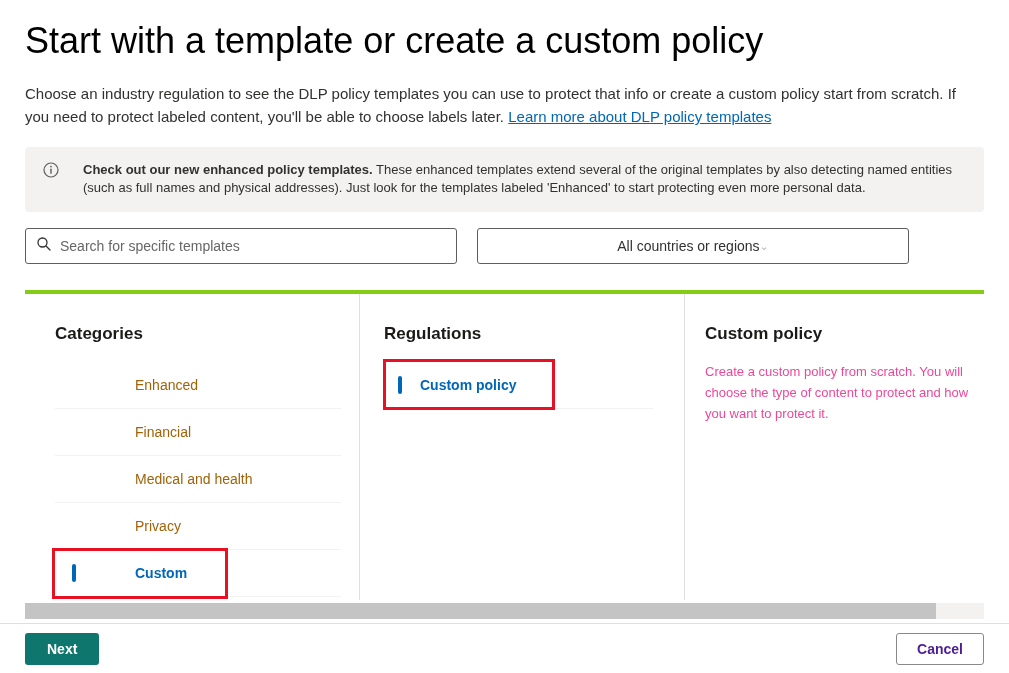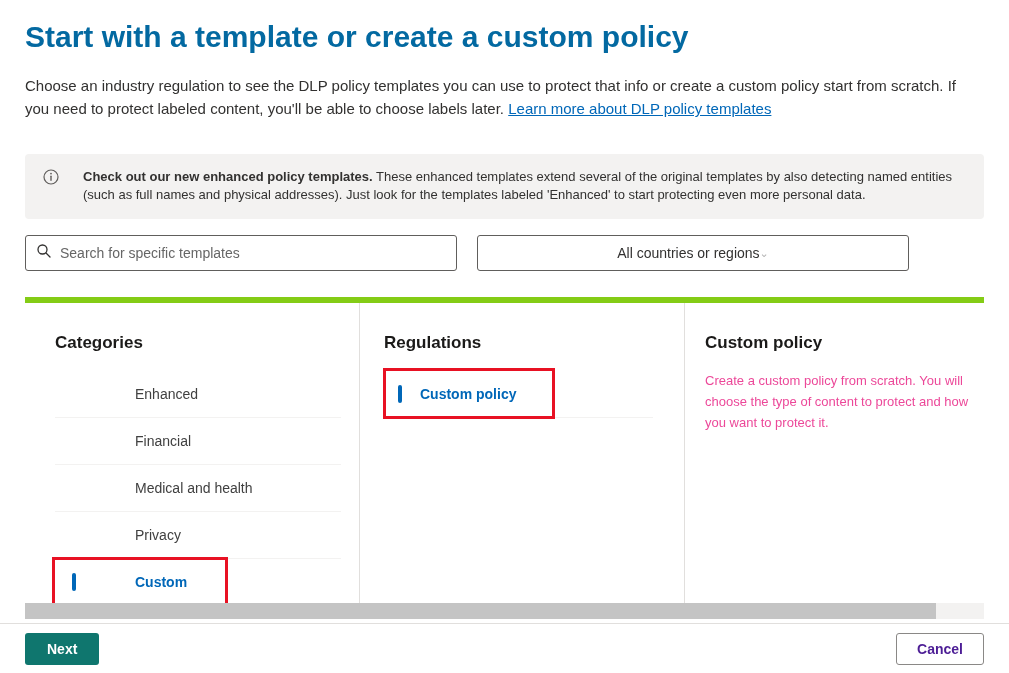--- a/index.html
+++ b/index.html
@@ -9,30 +9,30 @@
       background: #fff;
       width: 1009px;
       height: 673px;
       position: relative;
       overflow: hidden;
     }
     .page-content {
       padding: 20px 25px 0 25px;
     }
     h1 {
-      font-size: 30px;
-      font-weight: 700;
-      color: #0369a1;
+      font-size: 36px;
+      font-weight: 400;
+      color: #000000;
       margin-bottom: 20px;
     }
     .description {
       font-size: 15px;
       line-height: 1.55;
       color: #323130;
-      margin-bottom: 33px;
+      margin-bottom: 18px;
     }
     .description a, .link {
       color: #0067b8;
       text-decoration: underline;
       cursor: pointer;
     }
     .info-banner {
       background: #f3f2f1;
       border-radius: 4px;
       padding: 14px 18px;
@@ -87,21 +87,21 @@
       height: 36px;
       padding: 0 12px;
       background: #fff;
       cursor: pointer;
       font-size: 14px;
       color: #323130;
     }
     .region-select .chevron { color: #b5b5b5; font-size: 11px; }
     .columns {
       display: flex;
-      border-top: 6px solid #84cc16;
+      border-top: 4px solid #84cc16;
       height: 310px;
       position: relative;
     }
     .col {
       padding: 30px 18px 0 30px;
     }
     .col-categories { flex: 0 0 335px; border-right: 1px solid #e1dfdd; }
     .col-regulations { flex: 0 0 325px; border-right: 1px solid #e1dfdd; padding-left: 24px; padding-right: 31px; }
     .col-details { flex: 1; padding-left: 20px; padding-right: 10px; }
     .col-header {
@@ -109,21 +109,21 @@
       font-weight: 700;
       color: #1b1a19;
       margin-bottom: 18px;
     }
     .cat-list, .reg-list { list-style: none; }
     .cat-item, .reg-item {
       display: flex;
       align-items: center;
       height: 47px;
       font-size: 14px;
-      color: #404040;
+      color: #a16207;
       cursor: pointer;
       position: relative;
     }
     .cat-item { border-bottom: 1px solid #f3f2f1; padding-left: 80px; }
     .reg-item { border-bottom: 1px solid #f3f2f1; padding-left: 36px; }
     .cat-item.selected, .reg-item.selected {
       color: #0067b8;
       font-weight: 700;
     }
     .selection-bar {

